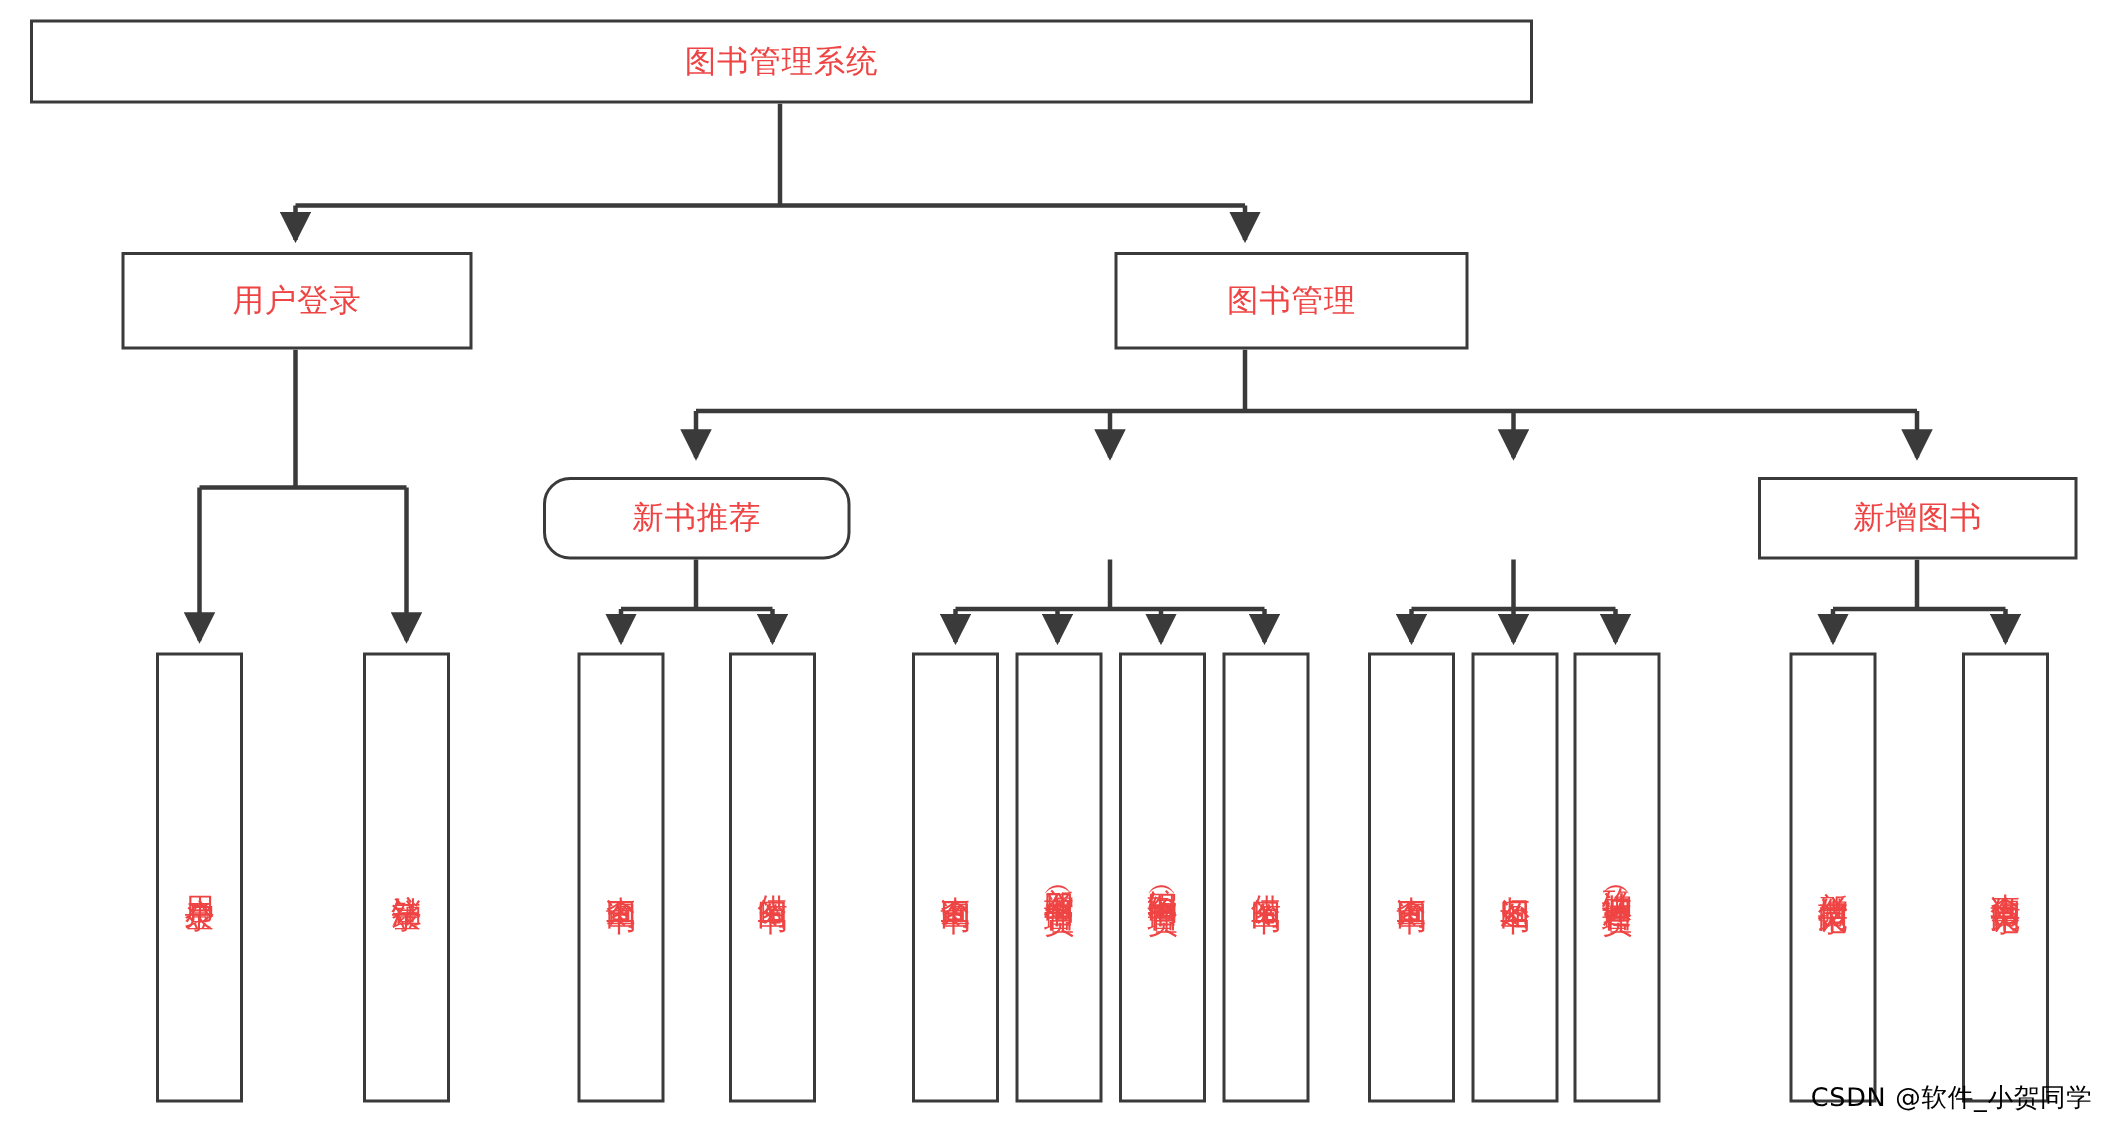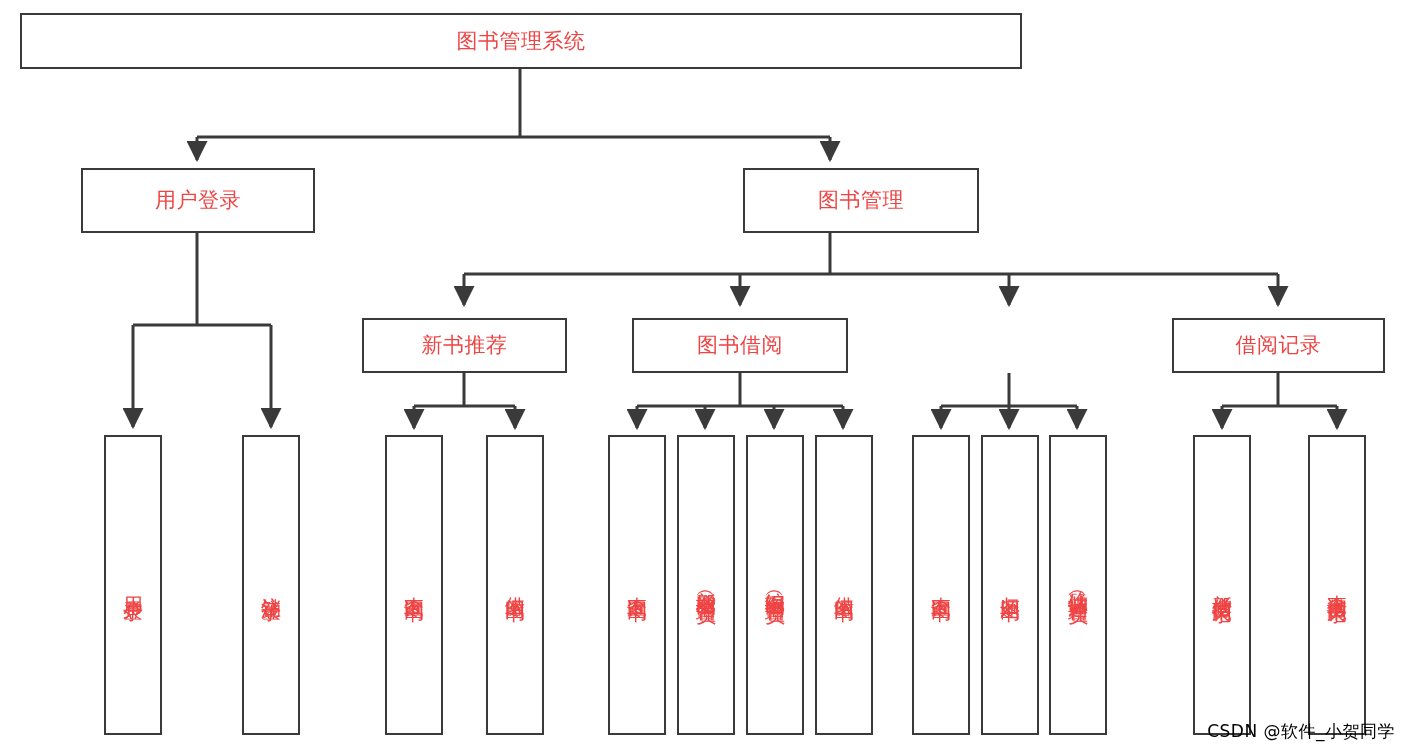--- a/index.html
+++ b/index.html
@@ -128,28 +128,25 @@
     <span class="label">图书管理系统</span>
   </div>
 
   <div class="node" style="left:81px; top:168px; width:234px; height:65px;">
     <span class="label">用户登录</span>
   </div>
   <div class="node" style="left:711px; top:168px; width:236px; height:65px;margin-left:32px;">
     <span class="label">图书管理</span>
   </div>
 
-  <div class="node" style="left:362px; top:318px; width:205px; height:55px;">
+  <div class="node" style="left:362px; top:318px; width:205px; height:55px;border-radius:18px;">
     <span class="label">新书推荐</span>
   </div>
-  <div class="node" style="left:632px; top:318px; width:216px; height:55px;">
-    <span class="label">图书借阅</span>
-  </div>
   <div class="node" style="left:1172px; top:318px; width:213px; height:55px;">
-    <span class="label">借阅记录</span>
+    <span class="label">新增图书</span>
   </div>
 
   <div class="node vertical" style="left:104px; top:435px; width:58px; height:300px;">
     <span class="label">用户登录</span>
   </div>
   <div class="node vertical" style="left:242px; top:435px; width:58px; height:300px;">
     <span class="label">注销登录</span>
   </div>
 
   <div class="node vertical" style="left:385px; top:435px; width:58px; height:300px;">

